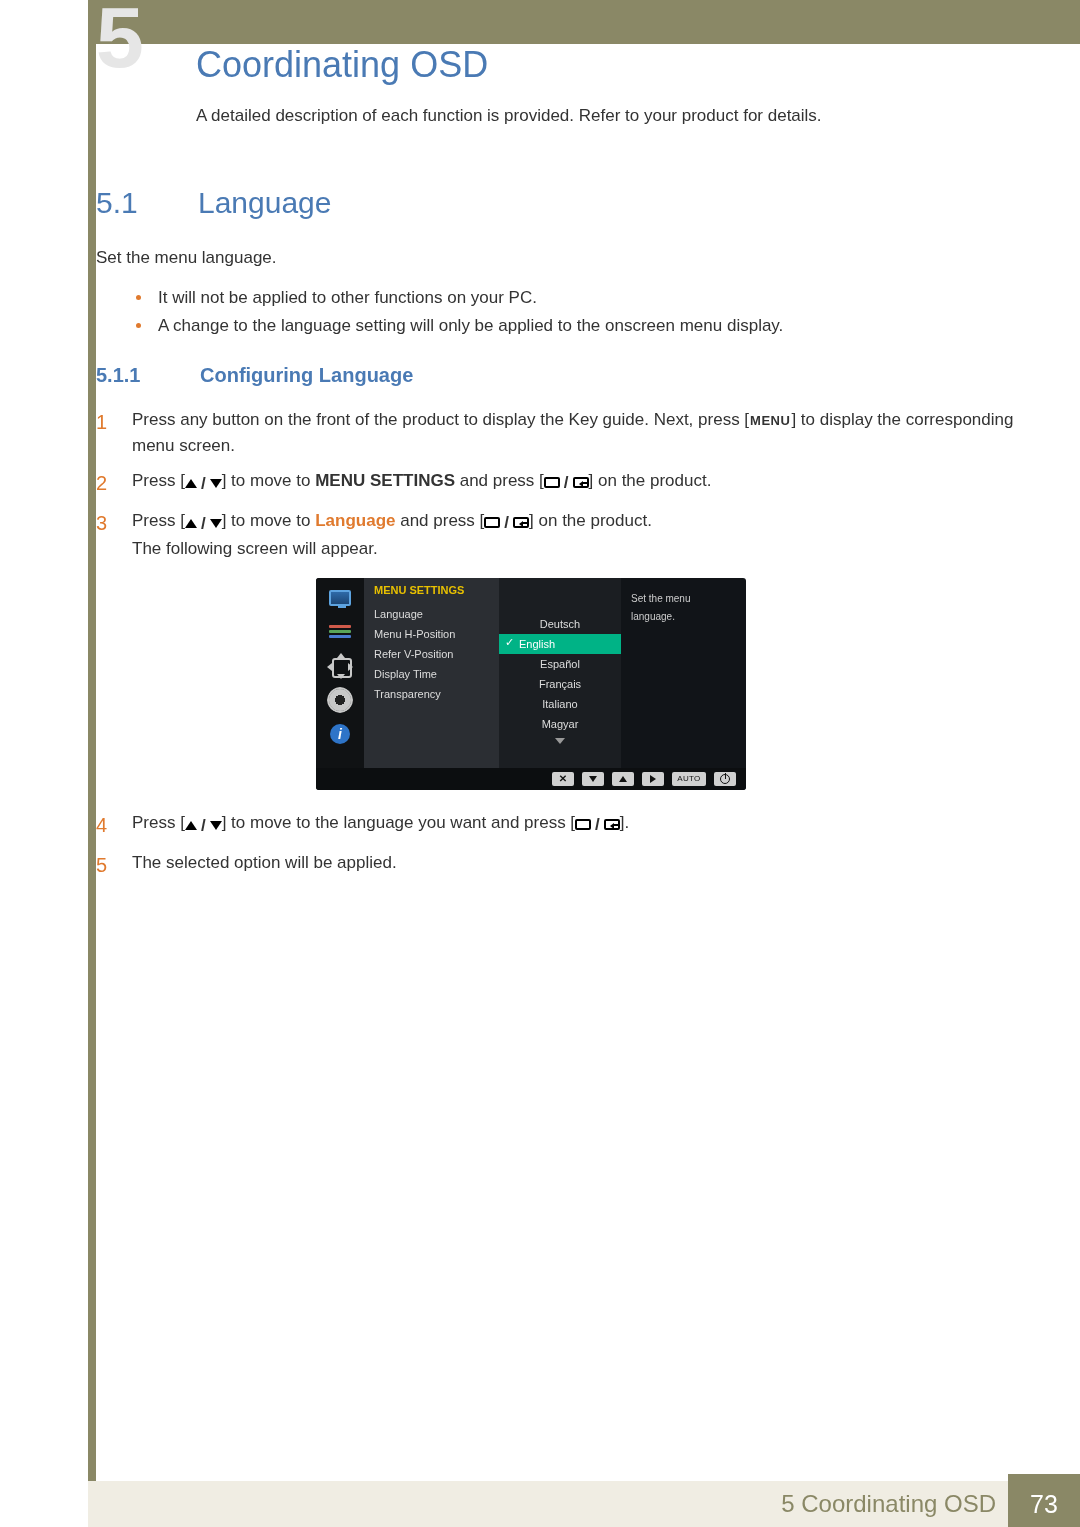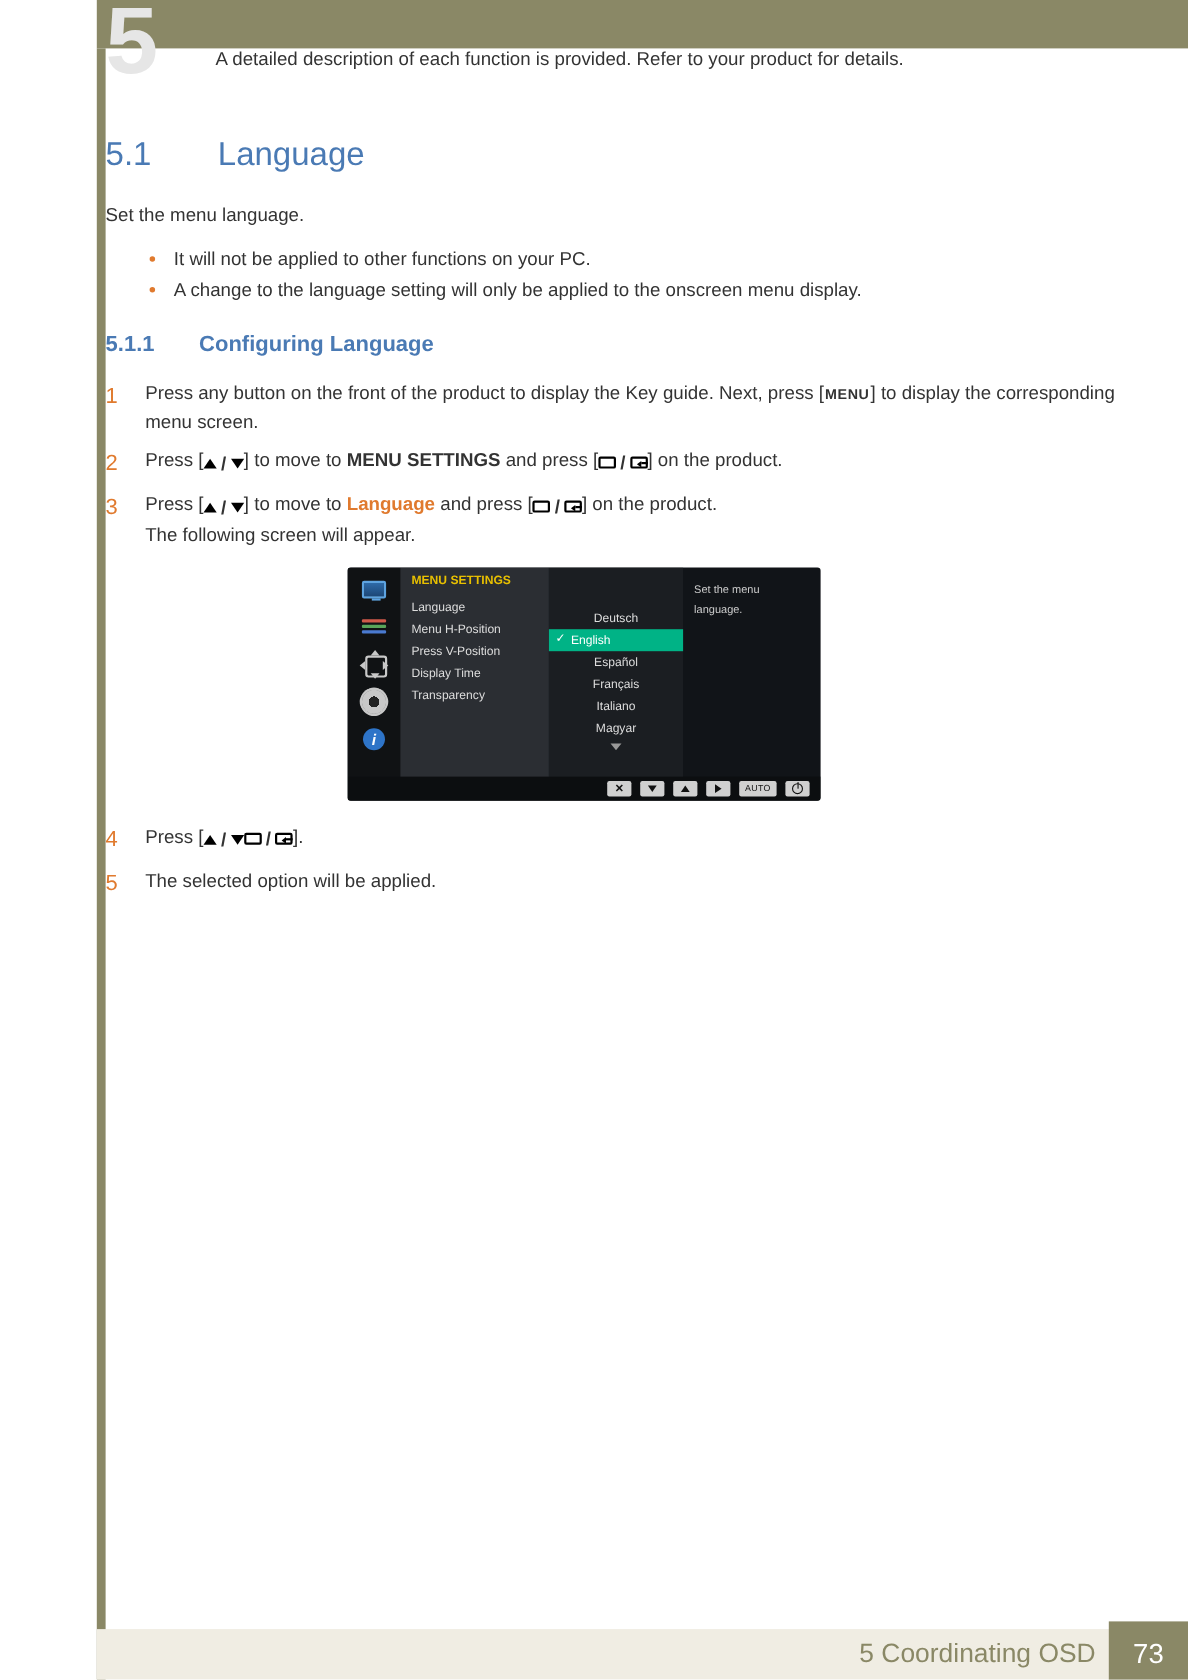--- a/index.html
+++ b/index.html
@@ -112,21 +112,21 @@
     font-size: 17px;
   }
   ul.bullets li::before {
     content: "";
     position: absolute; left: 0; top: 7px;
     width: 5px; height: 5px; border-radius: 50%;
     background: var(--accent-orange);
   }
 
   .subsec-row {
-    display: flex; gap: 5px; align-items: baseline;
+    display: flex; gap: 24px; align-items: baseline;
     margin: 12px 0 20px 0;
   }
   .subsec-num { color: var(--accent-blue); font-size: 20px; font-weight: 600; width: 80px; }
   .subsec-name { color: var(--accent-blue); font-size: 20px; font-weight: 600; }
 
   ol.steps {
     list-style: none; padding: 0; margin: 0 0 0 0;
     counter-reset: step;
   }
   ol.steps > li {
@@ -335,20 +335,21 @@
 
   <div class="header-bar"></div>
   <div class="sidebar-bar"></div>
 
   <div class="chapter-badge">
     <span class="big-num">5</span>
   </div>
 
   <div class="content">
 
+    <h1 class="title">Coordinating OSD</h1>
     <p class="subtitle-desc">A detailed description of each function is provided. Refer to your product for details.</p>
 
     <div class="section-row">
       <span class="sec-num">5.1</span>
       <span class="sec-name">Language</span>
     </div>
 
     <p class="para indent">Set the menu language.</p>
 
     <ul class="bullets indent">
@@ -429,21 +430,21 @@
                 <div class="ic-gear"></div>
               </div>
             <div class="ic">
                 <div class="ic-info">i</div>
               </div>
           </div>
           <div class="osd-panel1">
             <div class="hdr">MENU SETTINGS</div>
             <div class="item">Language</div>
             <div class="item">Menu H-Position</div>
-            <div class="item">Press V-Position</div>
+            <div class="item">Refer V-Position</div>
             <div class="item">Display Time</div>
             <div class="item">Transparency</div>
           </div>
           <div class="osd-panel2">
             <div class="opt">Deutsch</div>
             <div class="opt sel">English</div>
             <div class="opt">Español</div>
             <div class="opt">Français</div>
             <div class="opt">Italiano</div>
             <div class="opt">Magyar</div>
@@ -475,21 +476,21 @@
     </div>
 
     <ol class="steps indent">
       <li>
         <span class="step-num">4</span>
         <span class="step-body">
           <span>Press [</span><span class="glyph-updown">
               <span class="tri-up"></span>
               <span class="slash">/</span>
               <span class="tri-down"></span>
-            </span><span class="glyph-srcenter">
+            </span><span>] to move to the language you want and press [</span><span class="glyph-srcenter">
               <span class="rect-icon"></span>
               <span class="slash">/</span>
               <span class="enter-icon"></span>
             </span><span>].</span>
         </span>
       </li>
       <li>
         <span class="step-num">5</span>
         <span class="step-body">The selected option will be applied.</span>
       </li>

